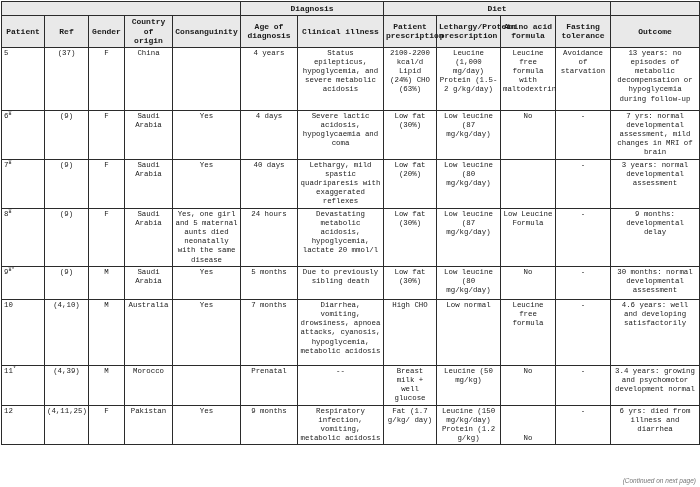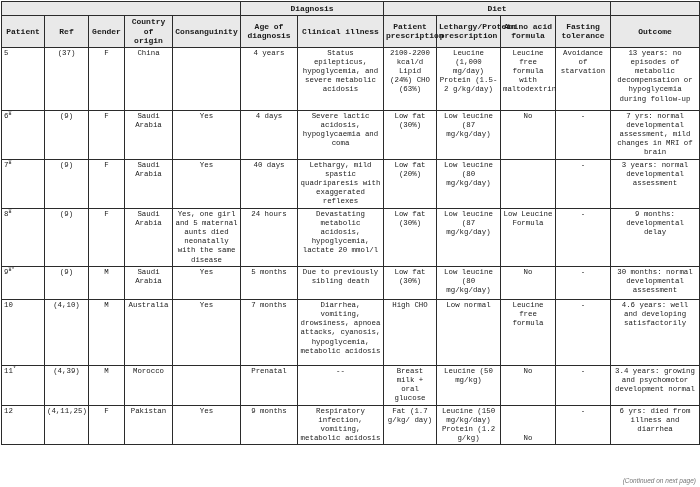--- a/index.html
+++ b/index.html
@@ -141,21 +141,21 @@
       <td>4.6 years: well and developing satisfactorily</td>
     </tr>
     <tr style="height:36px">
       <td class="left"><span>11</span><sup>*</sup></td>
       <td>(4,39)</td>
       <td>M</td>
       <td>Morocco</td>
       <td></td>
       <td>Prenatal</td>
       <td>--</td>
-      <td>Breast milk + oral glucose</td>
+      <td>Breast milk + well glucose</td>
       <td>Leucine (50 mg/kg)</td>
       <td>No</td>
       <td>-</td>
       <td>3.4 years: growing and psychomotor development normal</td>
     </tr>
     <tr style="height:30px">
       <td class="left"><span>12</span><sup></sup></td>
       <td>(4,11,25)</td>
       <td>F</td>
       <td>Pakistan</td>

